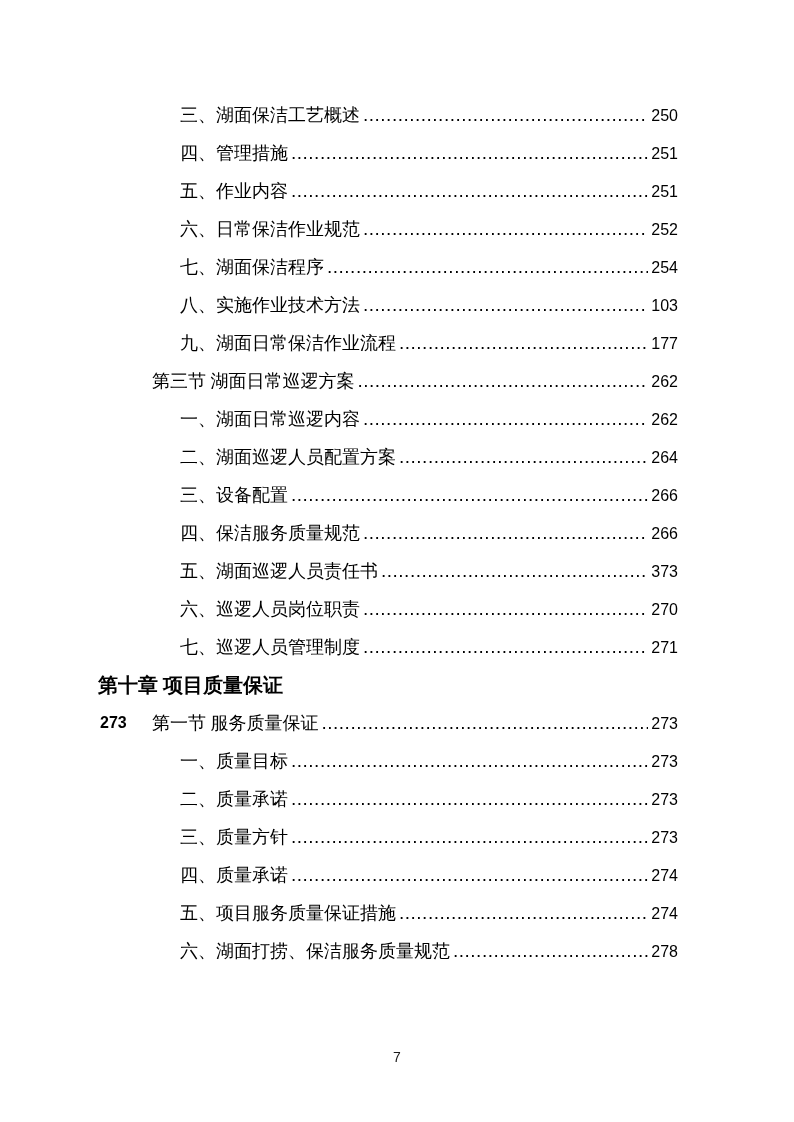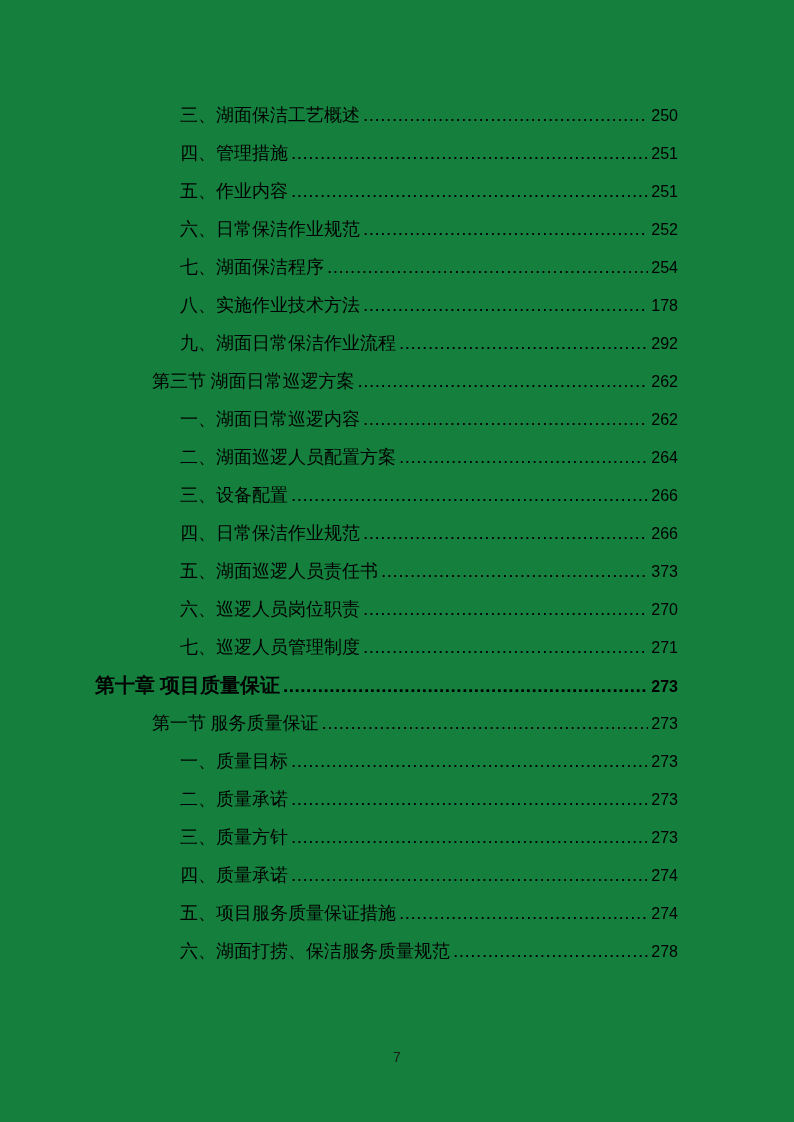--- a/index.html
+++ b/index.html
@@ -5,21 +5,21 @@
   html, body {
     margin: 0;
     padding: 0;
     background: #e9e9e9;
   }
   .doc-page {
     position: relative;
     width: 794px;
     height: 1122px;
     margin: 0 auto;
-    background: #15803d;
+    background: #ffffff;
     overflow: hidden;
     font-family: "Liberation Serif", "DejaVu Serif", serif;
     color: #000000;
   }
   .toc {
     position: absolute;
     left: 95px;
     top: 96px;
     width: 583px;
   }
@@ -28,20 +28,21 @@
     align-items: baseline;
     height: 38px;
     line-height: 38px;
     font-size: 18px;
     white-space: nowrap;
   }
   .toc-row.level-chapter {
     padding-left: 0;
     font-size: 20px;
     font-weight: bold;
+    flex-direction: column;
   }
   .toc-row.level-section {
     padding-left: 57px;
   }
   .toc-row.level-item {
     padding-left: 85px;
   }
   .toc-label {
     white-space: nowrap;
     flex: 0 0 auto;
@@ -109,26 +110,26 @@
       <span class="toc-page">252</span>
     </div>
       <div class="toc-row level-item">
       <span class="toc-label">七、湖面保洁程序</span>
       <span class="toc-leader"></span>
       <span class="toc-page">254</span>
     </div>
       <div class="toc-row level-item">
       <span class="toc-label">八、实施作业技术方法</span>
       <span class="toc-leader"></span>
-      <span class="toc-page">178</span>
+      <span class="toc-page">103</span>
     </div>
       <div class="toc-row level-item">
       <span class="toc-label">九、湖面日常保洁作业流程</span>
       <span class="toc-leader"></span>
-      <span class="toc-page">292</span>
+      <span class="toc-page">177</span>
     </div>
       <div class="toc-row level-section">
       <span class="toc-label">第三节 湖面日常巡逻方案</span>
       <span class="toc-leader"></span>
       <span class="toc-page">262</span>
     </div>
       <div class="toc-row level-item">
       <span class="toc-label">一、湖面日常巡逻内容</span>
       <span class="toc-leader"></span>
       <span class="toc-page">262</span>
@@ -137,21 +138,21 @@
       <span class="toc-label">二、湖面巡逻人员配置方案</span>
       <span class="toc-leader"></span>
       <span class="toc-page">264</span>
     </div>
       <div class="toc-row level-item">
       <span class="toc-label">三、设备配置</span>
       <span class="toc-leader"></span>
       <span class="toc-page">266</span>
     </div>
       <div class="toc-row level-item">
-      <span class="toc-label">四、日常保洁作业规范</span>
+      <span class="toc-label">四、保洁服务质量规范</span>
       <span class="toc-leader"></span>
       <span class="toc-page">266</span>
     </div>
       <div class="toc-row level-item">
       <span class="toc-label">五、湖面巡逻人员责任书</span>
       <span class="toc-leader"></span>
       <span class="toc-page">373</span>
     </div>
       <div class="toc-row level-item">
       <span class="toc-label">六、巡逻人员岗位职责</span>

